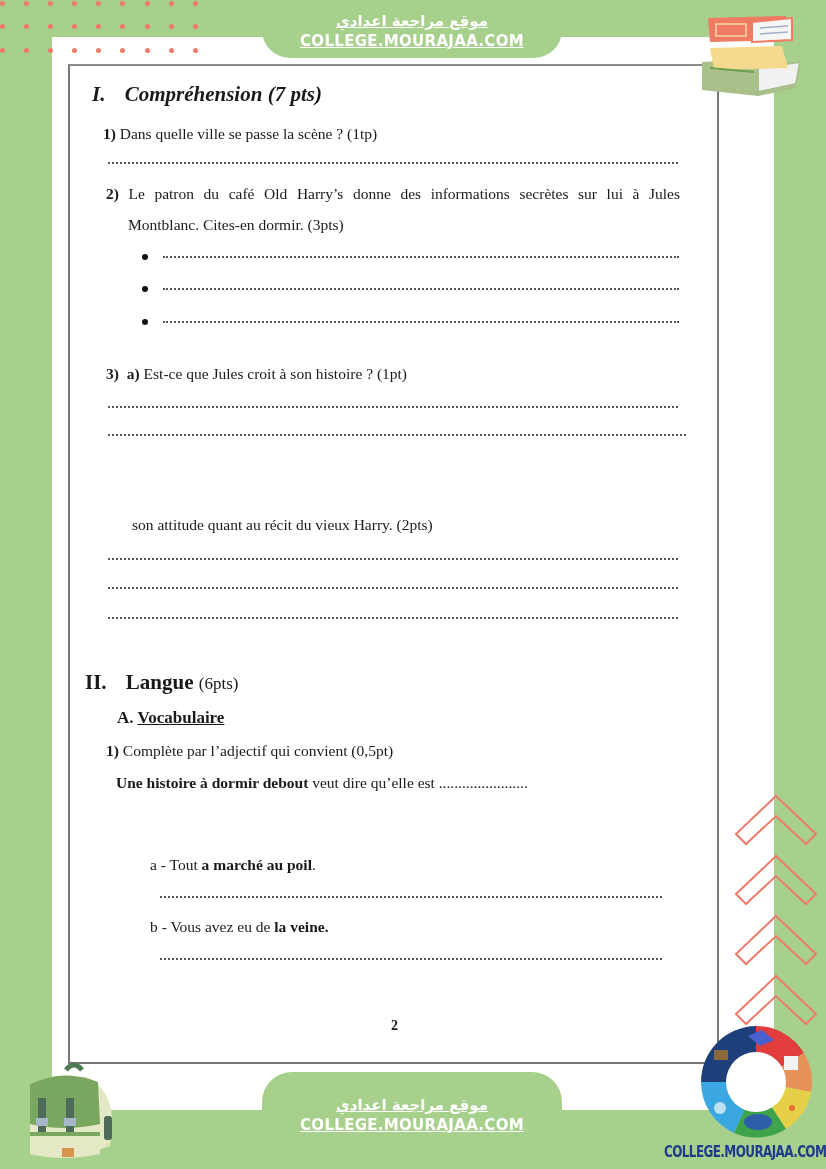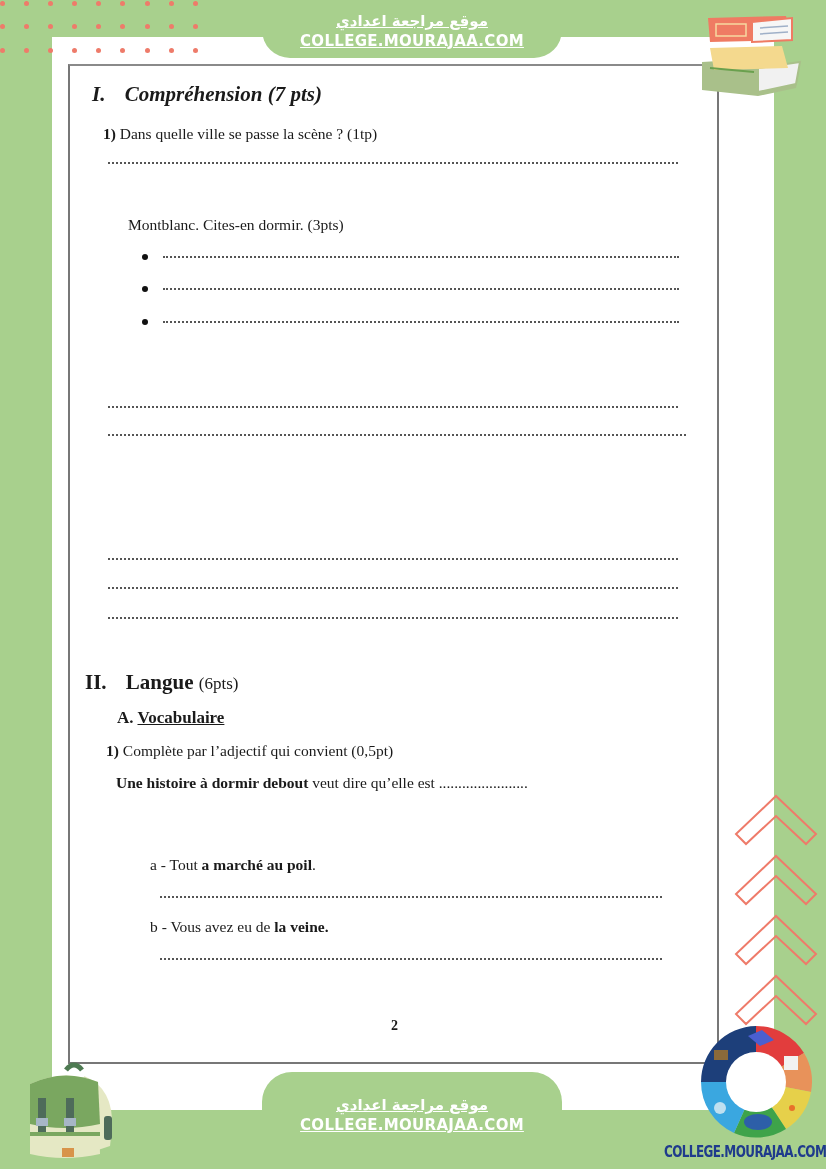--- a/index.html
+++ b/index.html
@@ -90,32 +90,42 @@
     <span>I.</span>
     <span style="margin-left:14px">Compréhension (7 pts)</span>
   </div>
 
   <div class="q" style="left:33px;top:58px;">
     <b>1)</b>
     <span>Dans quelle ville se passe la scène ? (1tp)</span>
   </div>
   <div class="dotline" style="left:38px;top:90px;width:570px;"></div>
 
+  <div class="q justify" style="left:36px;top:118px;width:574px;">
+    <b>2)</b>
+    <span>Le patron du café Old Harry’s donne des informations secrètes sur lui à Jules</span>
+  </div>
   <div class="q" style="left:58px;top:149px;">Montblanc. Cites-en dormir. (3pts)</div>
 
   <div class="bullet" style="left:72px;top:188px;"></div>
   <div class="dotline" style="left:93px;top:184px;width:516px;"></div>
   <div class="bullet" style="left:72px;top:220px;"></div>
   <div class="dotline" style="left:93px;top:216px;width:516px;"></div>
   <div class="bullet" style="left:72px;top:253px;"></div>
   <div class="dotline" style="left:93px;top:249px;width:516px;"></div>
 
+  <div class="q" style="left:36px;top:298px;">
+    <b>3)</b>
+    <b style="margin-left:4px">a)</b>
+    <span>Est-ce que Jules croit à son histoire ? (1pt)</span>
+  </div>
   <div class="dotline" style="left:38px;top:334px;width:570px;"></div>
   <div class="dotline" style="left:38px;top:362px;width:578px;"></div>
 
+  <div class="q" style="left:62px;top:449px;">son attitude quant au récit du vieux Harry. (2pts)</div>
 
   <div class="dotline" style="left:38px;top:486px;width:570px;"></div>
   <div class="dotline" style="left:38px;top:515px;width:570px;"></div>
   <div class="dotline" style="left:38px;top:545px;width:570px;"></div>
 
   <div class="h1" style="left:15px;top:604px;">
     <span>II.</span>
     <span style="margin-left:14px">Langue</span>
     <span style="font-weight:normal;font-size:17px">(6pts)</span>
   </div>

